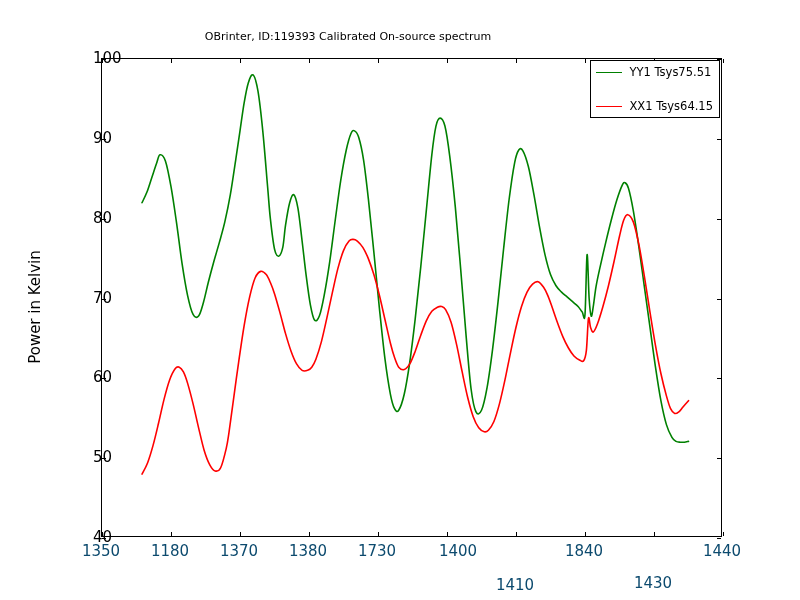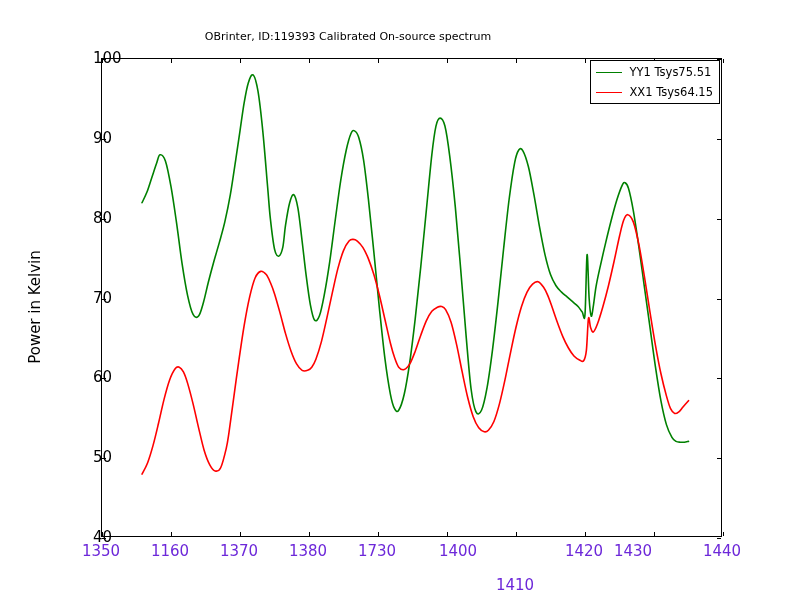--- a/index.html
+++ b/index.html
@@ -22,21 +22,21 @@
   }
   #plotsvg{position:absolute;left:0;top:0;width:621px;height:479px;display:block;}
 
   .tick{position:absolute;background:#000;}
   .xtick{width:1px;height:4px;bottom:0;}
   .xtick-top{width:1px;height:4px;top:0;}
   .ytick{height:1px;width:4px;left:0;}
   .ytick-right{height:1px;width:4px;right:0;}
 
   .xticklabel{
-    position:absolute;top:542px;font-size:15px;color:#6d28d9;
+    position:absolute;top:542px;font-size:15px;color:#0c4a6e;
     transform:translateX(-50%);white-space:nowrap;
   }
   .yticklabel{
     position:absolute;left:93px;font-size:15px;color:#000;
     transform:translateY(-50%);text-align:right;white-space:nowrap;
   }
 
   #xlabel{
     position:absolute;left:101px;top:566px;width:621px;text-align:center;
     font-size:15px;color:#000;
@@ -44,21 +44,21 @@
   #ylabel{
     position:absolute;left:-65px;top:298px;width:200px;text-align:center;
     font-size:15px;color:#000;
     transform:rotate(-90deg);transform-origin:center center;
   }
 
   #legend{
     position:absolute;right:1px;top:1px;
     border:1px solid #000;background:#ffffff;
     padding:4px 6px 4px 5px;
-    display:flex;flex-direction:column;gap:6px;
+    display:flex;flex-direction:column;gap:20px;
   }
   .legend-row{display:flex;align-items:center;gap:7px;height:14px;}
   .legend-swatch{display:block;width:26px;height:0;border-top:1.6px solid #000;}
   .legend-text{font-size:11.5px;color:#000;white-space:nowrap;line-height:14px;}
 </style>
 </head>
 <body>
 
 <div id="figure">
 
@@ -116,28 +116,28 @@
       </div>
       <div class="legend-row">
         <span class="legend-swatch" style="border-top-color: rgb(255, 0, 0);"></span>
         <span class="legend-text">XX1 Tsys64.15</span>
       </div>
     </div>
   </div>
 
   <div id="xticklabels-holder">
       <div class="xticklabel" style="left: 101px;">1350</div>
-      <div class="xticklabel" style="left: 170px;">1160</div>
+      <div class="xticklabel" style="left: 170px;">1180</div>
       <div class="xticklabel" style="left: 239px;">1370</div>
       <div class="xticklabel" style="left: 308px;">1380</div>
       <div class="xticklabel" style="left: 377px;">1730</div>
       <div class="xticklabel" style="left: 458px;">1400</div>
       <div class="xticklabel" style="left: 515px; margin-top: 34px;">1410</div>
-      <div class="xticklabel" style="left: 584px;">1420</div>
-      <div class="xticklabel" style="left: 633px;">1430</div>
+      <div class="xticklabel" style="left: 584px;">1840</div>
+      <div class="xticklabel" style="left: 653px; margin-top: 32px;">1430</div>
       <div class="xticklabel" style="left: 722px;">1440</div>
     </div>
   <div id="yticklabels-holder">
       <div class="yticklabel" style="top: 537px; width: 0px; left: 93px; transform: translate(-100%, -50%);">40</div>
       <div class="yticklabel" style="top: 457.167px; width: 0px; left: 93px; transform: translate(-100%, -50%);">50</div>
       <div class="yticklabel" style="top: 377.333px; width: 0px; left: 93px; transform: translate(-100%, -50%);">60</div>
       <div class="yticklabel" style="top: 297.5px; width: 0px; left: 93px; transform: translate(-100%, -50%);">70</div>
       <div class="yticklabel" style="top: 217.667px; width: 0px; left: 93px; transform: translate(-100%, -50%);">80</div>
       <div class="yticklabel" style="top: 137.833px; width: 0px; left: 93px; transform: translate(-100%, -50%);">90</div>
       <div class="yticklabel" style="top: 58px; width: 0px; left: 93px; transform: translate(-100%, -50%);">100</div>

